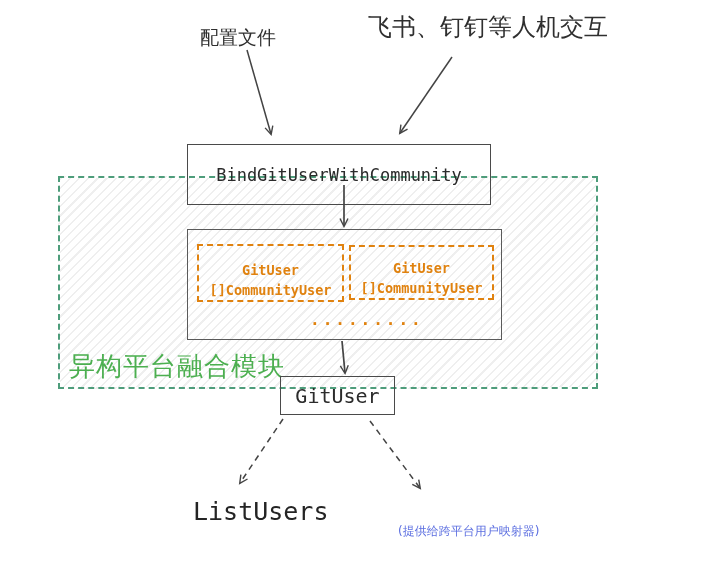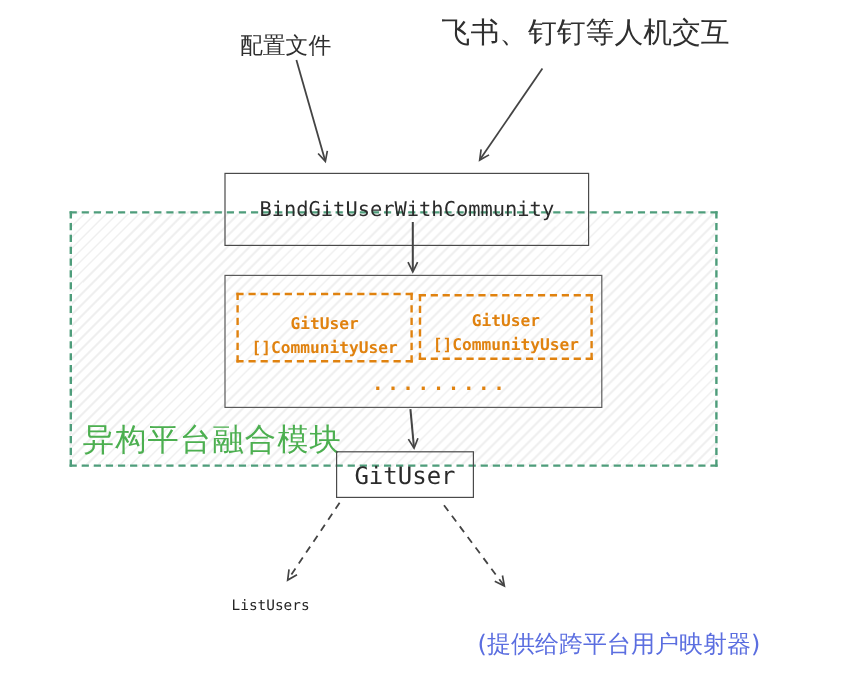--- a/index.html
+++ b/index.html
@@ -52,27 +52,27 @@
     left:310px;top:310px;width:80px;
     color:#e0820f;font-weight:bold;font-size:16px;letter-spacing:3px;
     z-index:3;text-align:center;
   }
   #getproxy-box{left:280px;top:376px;width:115px;height:39px;font-size:20px;}
   .top-label{font-size:19px;color:#2f2f2f;z-index:2;white-space:nowrap;}
   #config-label{left:200px;top:25px;}
   #im-label{left:368px;top:11px;font-size:24px;}
   .out-label{
     font-family:"DejaVu Sans Mono","Liberation Mono",monospace;
-    font-size:12px;color:#242424;z-index:2;white-space:nowrap;
+    font-size:25px;color:#242424;z-index:2;white-space:nowrap;
   }
   #listusers-label{left:193px;top:497px;}
   #getuser-label{left:390px;top:495px;}
   #mapper-note{
     left:398px;top:523px;
-    font-size:20px;color:#5b6ee0;z-index:2;white-space:nowrap;text-align:right;
+    font-size:12px;color:#5b6ee0;z-index:2;white-space:nowrap;text-align:right;
   }
   #arrow-layer{
     position:absolute;left:0;top:0;width:723px;height:566px;
     z-index:4;pointer-events:none;
   }
 </style>
 </head>
 <body>
 
 <div id="canvas">

